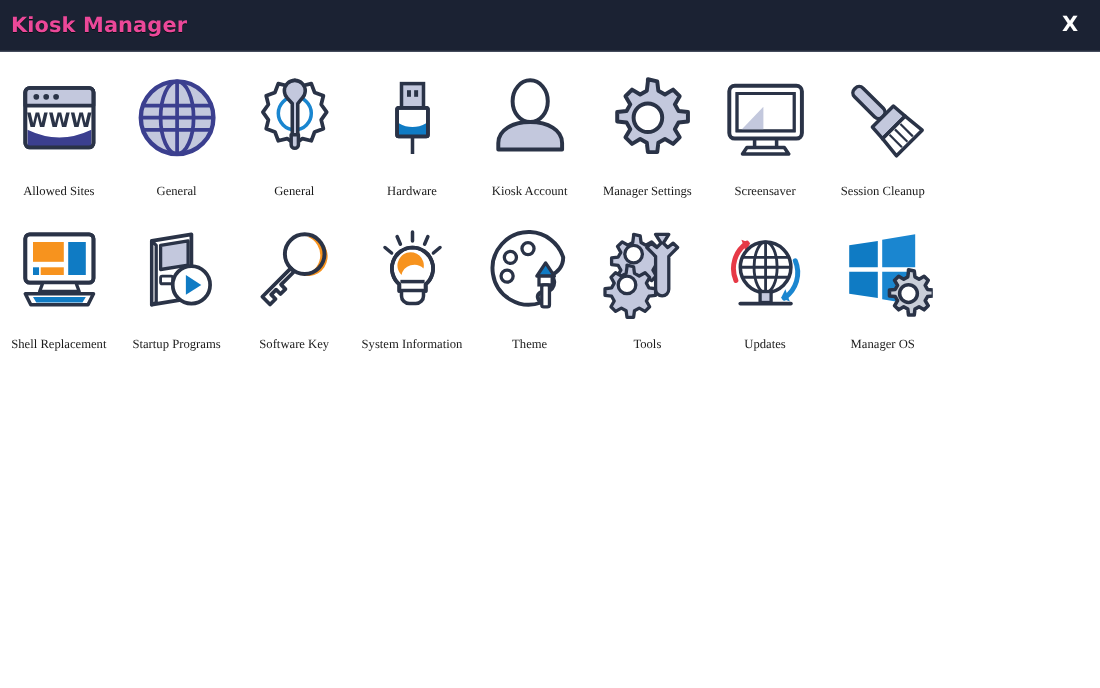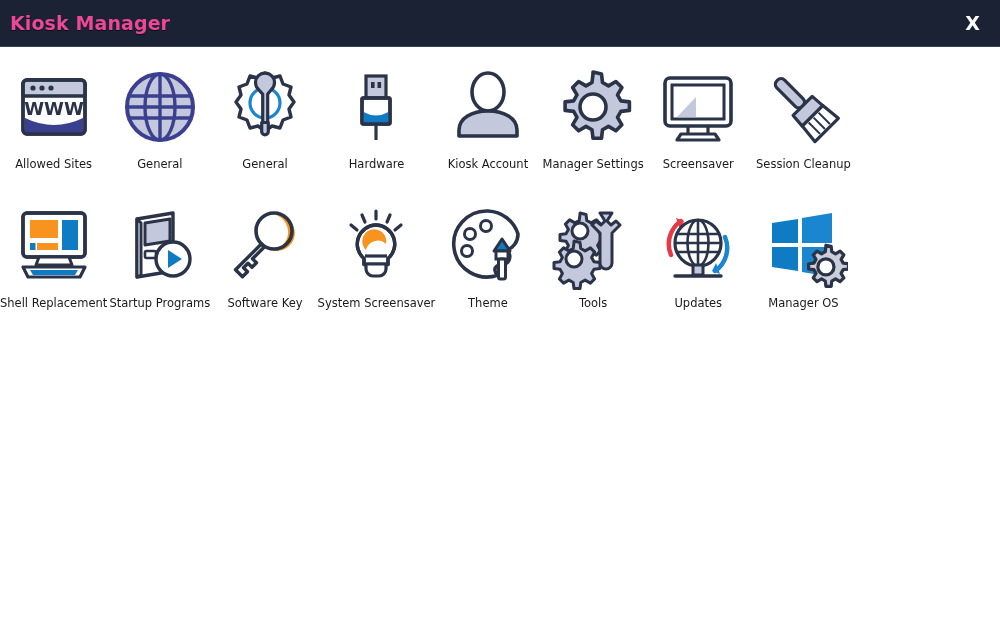--- a/index.html
+++ b/index.html
@@ -67,26 +67,27 @@
     width: 96px;
     height: 96px;
     display: flex;
     align-items: center;
     justify-content: center;
   }
   .icon-box svg {
     display: block;
   }
   .item-label {
-    margin-top: 3px;
+    margin-top: 13px;
     font-size: 11.5px;
     color: #1a1a1a;
     text-align: left;
     line-height: 1.2;
     white-space: nowrap;
+    font-family: Liberation Serif, serif;
   }
 </style>
 </head>
 <body>
 
 <div id="titlebar">
   <div id="title-text">Kiosk Manager</div>
   <div id="close-button">X</div>
 </div>
 
@@ -252,21 +253,21 @@
           <line x1="20" y1="24" x2="26" y2="29"></line>
           <line x1="70" y1="24" x2="64" y2="29"></line>
         </g>
         <path d="M45 24 a19 19 0 0 1 12 33.5 v6 h-24 v-6 A19 19 0 0 1 45 24 z" fill="#ffffff" stroke="#2a3347" stroke-width="3.4" stroke-linejoin="round"></path>
         <path d="M55 43 a12 12 0 1 0 -20 6 a12 12 0 0 1 20 -6 z" fill="#f7931e"></path>
         <path d="M45 24 a19 19 0 0 1 12 33.5 v6 h-24 v-6 A19 19 0 0 1 45 24 z" fill="none" stroke="#2a3347" stroke-width="3.4" stroke-linejoin="round"></path>
         <line x1="34" y1="55" x2="56" y2="55" stroke="#2a3347" stroke-width="3.2"></line>
         <path d="M35 63 h20 v5 a7 7 0 0 1 -7 7 h-6 a7 7 0 0 1 -7 -7 z" fill="#ffffff" stroke="#2a3347" stroke-width="3.2" stroke-linejoin="round"></path>
       </svg>
     </div>
-    <div class="item-label">System Screensaver</div>
+    <div class="item-label">System Information</div>
   </div>
 
   <div class="grid-item">
     <div class="icon-box">
       <svg width="90" height="90" viewBox="0 0 90 90">
         <path d="M45 10 a33 33 0 1 0 10 64 c-4 -3 -4 -7 -1 -9 c3 -2 8 0 11 -4 c3 -4 2 -9 -1 -12 c6 -2 11 -8 11 -16 A33 33 0 0 0 45 10 z" fill="#ffffff" stroke="#2a3347" stroke-width="3.6" stroke-linejoin="round"></path>
         <circle cx="43" cy="25" r="5.5" fill="#ffffff" stroke="#2a3347" stroke-width="3"></circle>
         <circle cx="27" cy="33" r="5.5" fill="#ffffff" stroke="#2a3347" stroke-width="3"></circle>
         <circle cx="24" cy="50" r="5.5" fill="#ffffff" stroke="#2a3347" stroke-width="3"></circle>
         <path d="M59 38 l8 12 h-16 z" fill="#0f7bc4" stroke="#2a3347" stroke-width="3" stroke-linejoin="round"></path>

